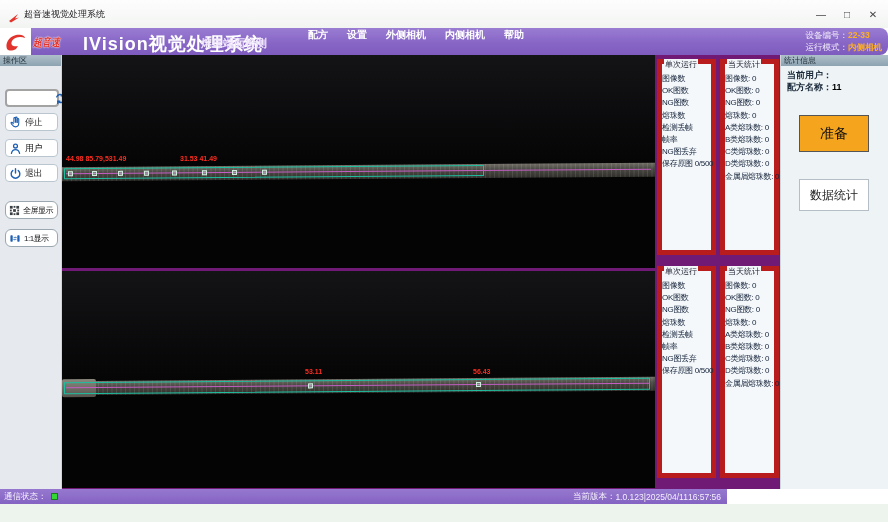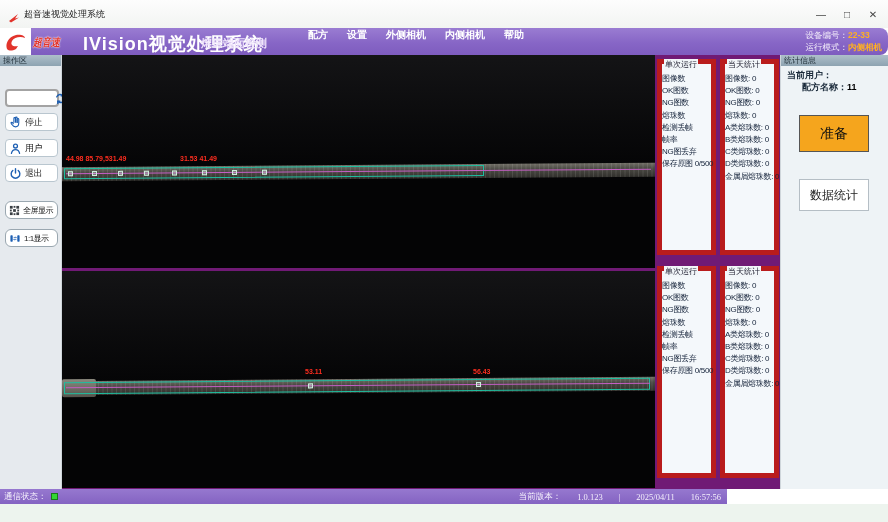--- a/index.html
+++ b/index.html
@@ -80,35 +80,35 @@
   .groupbox { position:relative; width:59px; height:100%; border:5px solid #b91c1c; background:#f4f8fb;
     padding:9px 0 2px; }
   .gtitle { position:absolute; top:-5px; left:2px; background:#f2f6f9; font-size:8px; color:#223; padding:0 1px; white-space:nowrap; }
   .srow { font-size:8px; line-height:12.2px; color:#15233a; white-space:nowrap; letter-spacing:-0.3px; }
 
   
   .infopanel { position:absolute; left:780px; top:0; width:108px; height:434px; background:#eef3f6; border-left:1px solid #cfd6db; }
   .inforow { font-size:9px; font-weight:bold; color:#1a2a3a; padding:0 6px; white-space:nowrap; }
   .inforow .ival { font-weight:bold; color:#000; }
   #rowUser { position:absolute; top:14px; left:0; }
-  #rowRecipe { position:absolute; top:26px; left:0;margin-left:15px; }
+  #rowRecipe { position:absolute; top:26px; left:0; }
   .btn-prepare { position:absolute; left:18px; top:60px; width:70px; height:37px; background:#f5a51d;
     border:1px solid #555; font-size:14px; color:#111; display:flex; align-items:center; justify-content:center;
     font-family:"Liberation Serif","DejaVu Serif",serif; cursor:default; }
   .btn-datastats { position:absolute; left:18px; top:124px; width:70px; height:32px; background:#fff;
     border:1px solid #b5bec5; font-size:12px; color:#222; display:flex; align-items:center; justify-content:center;
     font-family:"Liberation Serif","DejaVu Serif",serif; cursor:default; }
 
   
   .statusbar { position:absolute; top:489px; left:0; width:727px; height:15px;
     background:linear-gradient(180deg,#9678cf,#8463c2); display:flex; align-items:center; font-size:8.5px; color:#f4effc; }
   .statusbar .comm { margin-left:4px; }
   .commdot { display:inline-block; width:7px; height:7px; background:#33d633; border:1px solid #1a7a1a;
     margin-left:4px; vertical-align:-1px; }
-  .sb-right { margin-left:auto; margin-right:6px; display:flex; gap:16px; align-items:center;font-family:Liberation Serif, serif; }
+  .sb-right { margin-left:auto; margin-right:6px; display:flex; gap:0; align-items:center; }
   .footer { position:absolute; top:504px; left:0; width:888px; height:18px; background:#edf4ee; }
 </style>
 </head>
 <body>
 
 <div id="app">
 
   <div class="titlebar">
     <span class="appicon">
       <svg width="12" height="10" viewBox="0 0 24 20">

